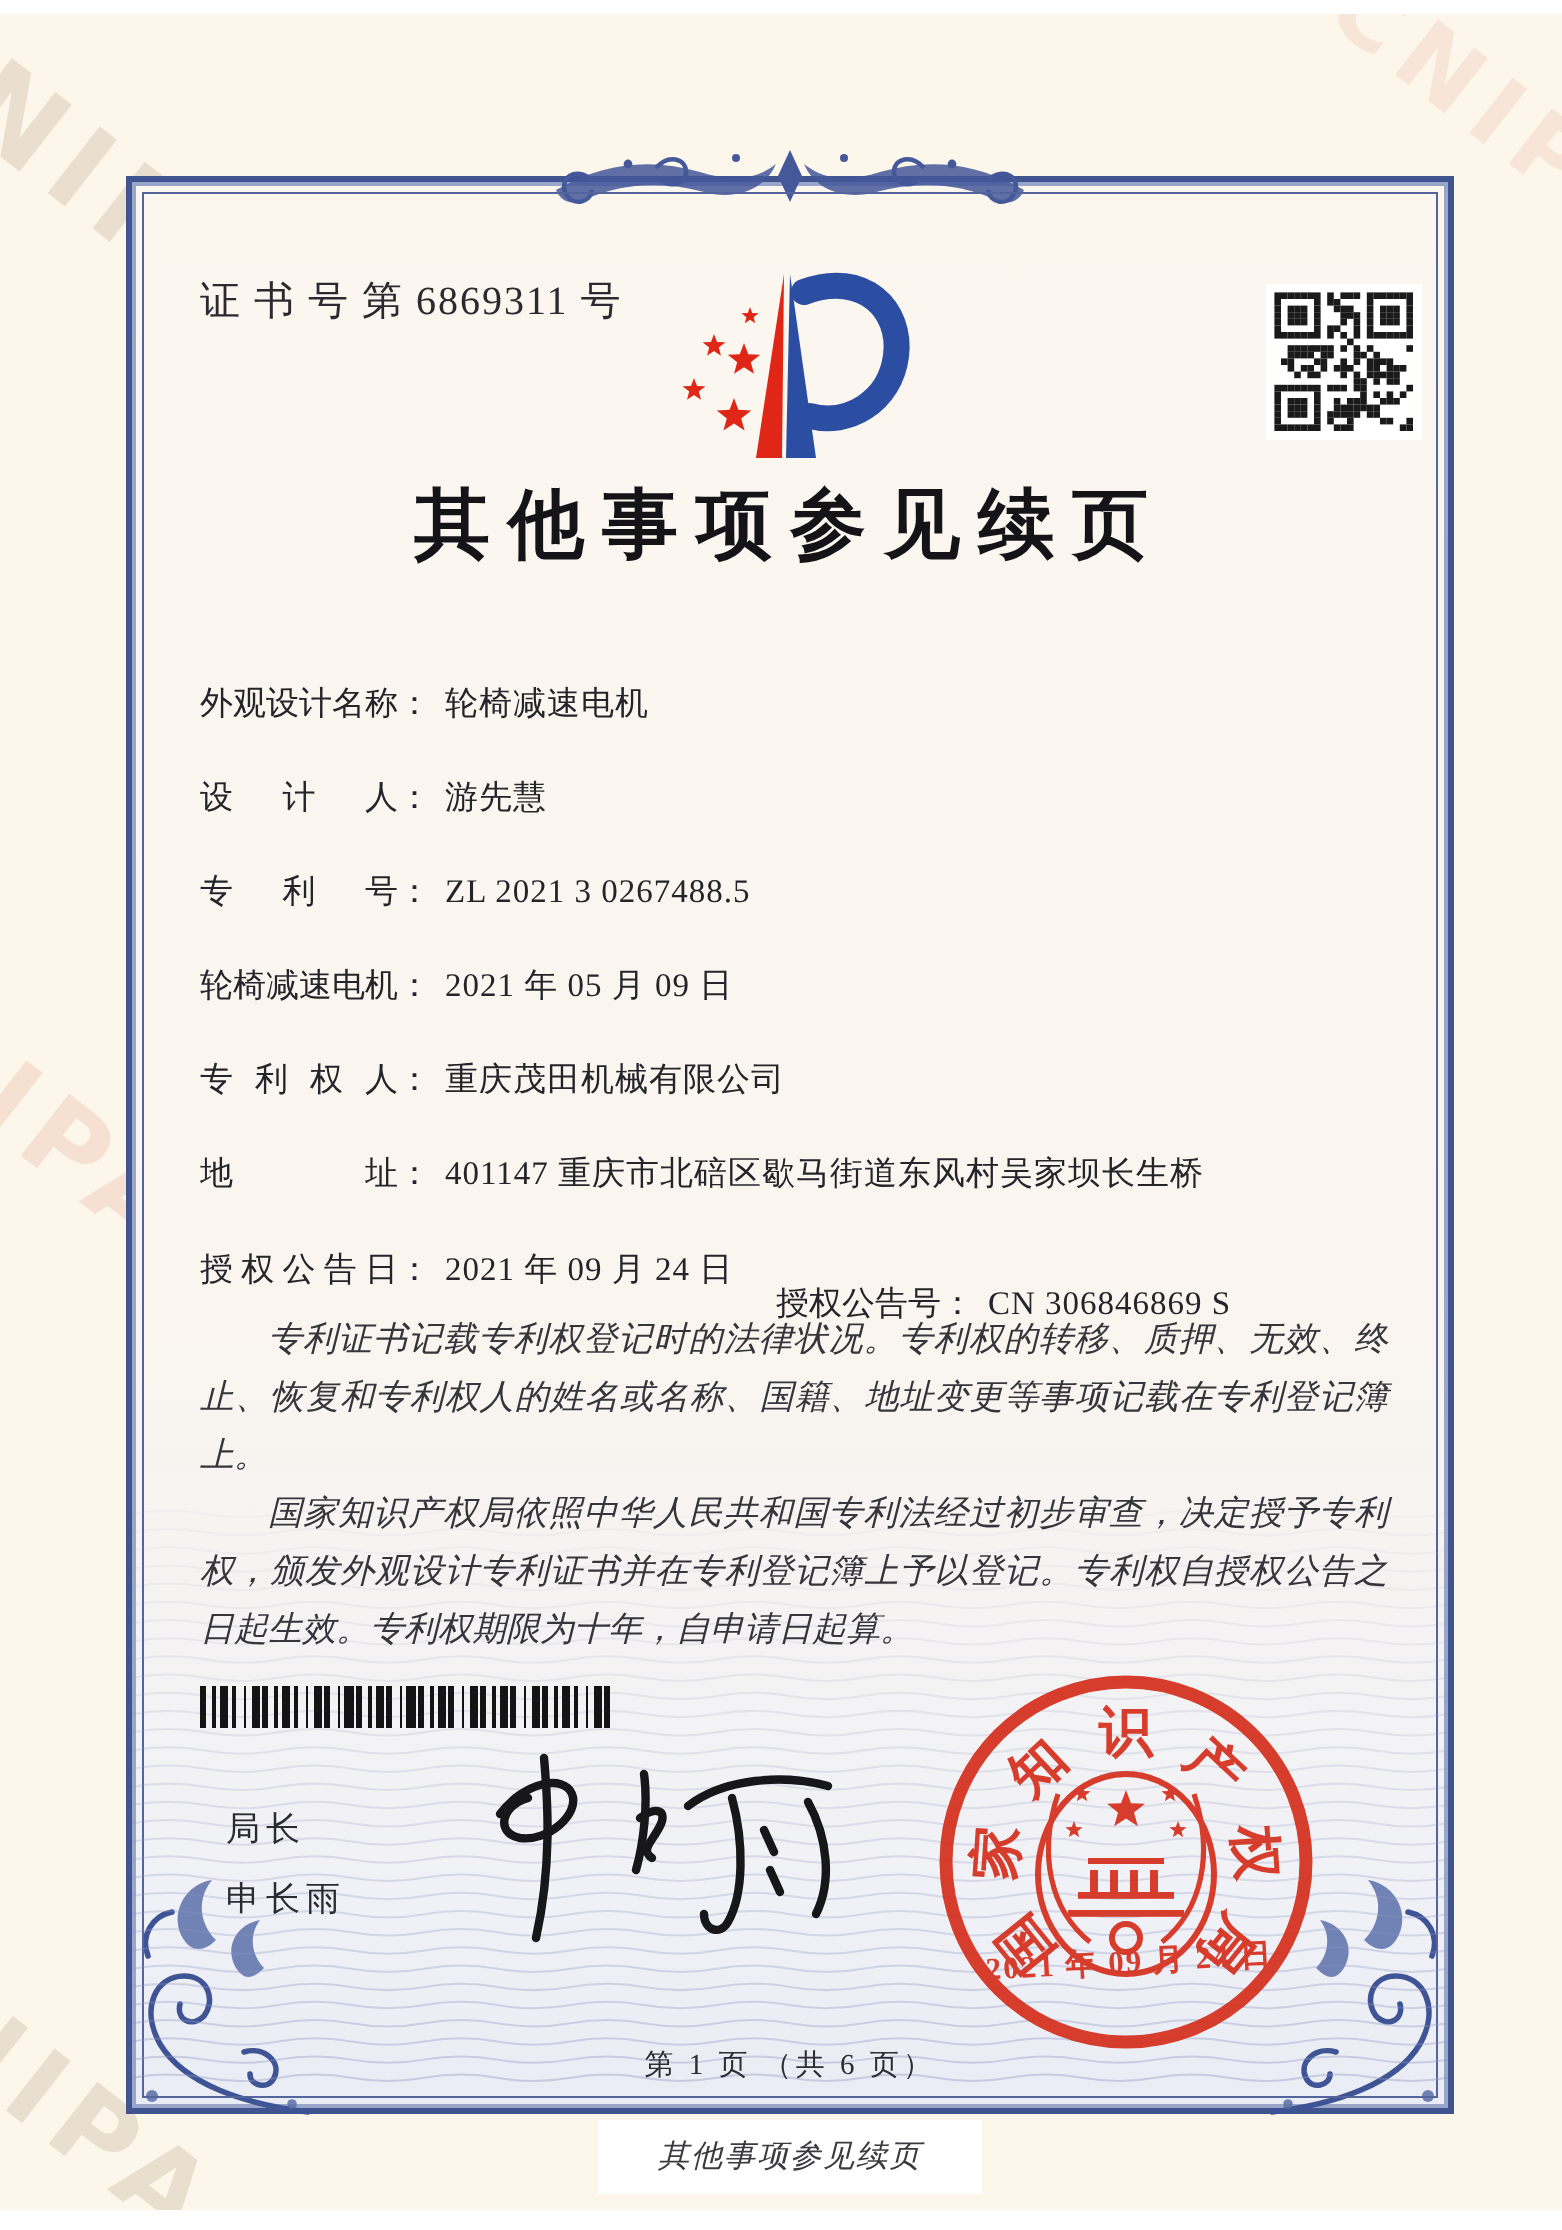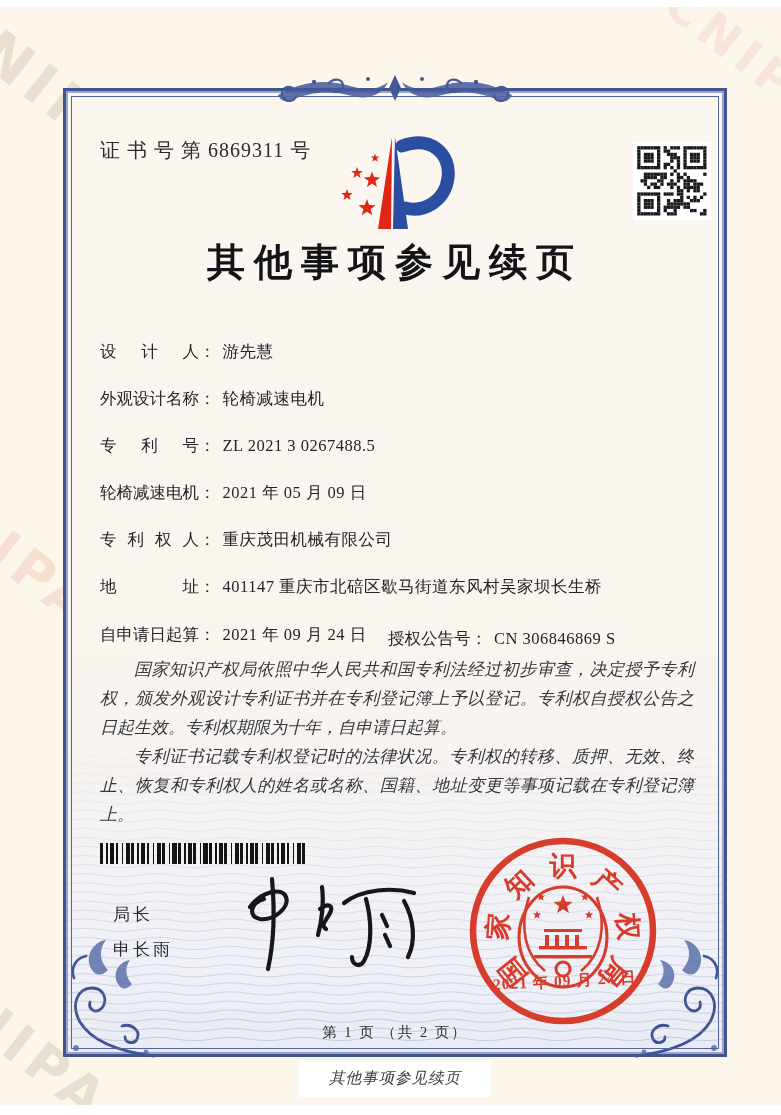--- a/index.html
+++ b/index.html
@@ -38,21 +38,21 @@
   .qr{position:absolute;left:567px;top:51px;width:78px;height:78px;}
   .title{position:absolute;left:0;top:146px;width:100%;text-align:center;
          font-size:38px;font-weight:bold;letter-spacing:9px;color:#141418;}
 
   .fields{position:absolute;left:34px;top:250px;width:600px;font-size:16.5px;}
   .frow{height:47px;white-space:nowrap;}
   .flabel{display:inline-block;width:99px;text-align:justify;text-align-last:justify;vertical-align:top;}
   .fcolon{display:inline-block;margin-right:7px;}
   .fval{letter-spacing:0.5px;}
   .grant{position:absolute;left:34px;top:533px;width:600px;font-size:16.5px;white-space:nowrap;}
-  .grant .g2{position:absolute;left:288px;top:4px;}
+  .grant .g2{position:absolute;left:288px;top:17px;}
 
   .paras{position:absolute;left:34px;top:564px;width:594px;font-size:17px;line-height:29px;
          font-style:italic;color:#35353c;text-align:justify;}
   .paras p{margin:0;text-indent:2em;}
 
   .barcode{position:absolute;left:34px;top:752px;width:212px;height:21px;display:flex;overflow:hidden;}
   .barcode .bar{background:#141414;height:100%;flex:none;}
 
   .sig-title{position:absolute;left:47px;top:812px;font-family:"Liberation Sans","DejaVu Sans",sans-serif;
              font-size:17px;letter-spacing:3px;color:#2b2b32;}
@@ -410,51 +410,51 @@
             <rect x="37.20" y="70.20" width="3.3" height="3.3" fill="#1a1a1a"></rect>
             <rect x="40.50" y="70.20" width="3.3" height="3.3" fill="#1a1a1a"></rect>
             <rect x="66.90" y="70.20" width="3.3" height="3.3" fill="#1a1a1a"></rect>
             <rect x="70.20" y="70.20" width="3.3" height="3.3" fill="#1a1a1a"></rect>
           </svg>
 
         <div class="title">其他事项参见续页</div>
 
         <div class="fields">
           <div class="frow">
+            <span class="flabel">外观设计名称</span><span class="fcolon">：</span><span class="fval">轮椅减速电机</span>
+          </div>
+          <div class="frow">
             <span class="flabel">设计人</span><span class="fcolon">：</span><span class="fval">游先慧</span>
-          </div>
-          <div class="frow">
-            <span class="flabel">外观设计名称</span><span class="fcolon">：</span><span class="fval">轮椅减速电机</span>
           </div>
           <div class="frow">
             <span class="flabel">专利号</span><span class="fcolon">：</span><span class="fval">ZL 2021 3 0267488.5</span>
           </div>
           <div class="frow">
             <span class="flabel">轮椅减速电机</span><span class="fcolon">：</span><span class="fval">2021 年 05 月 09 日</span>
           </div>
           <div class="frow">
             <span class="flabel">专利权人</span><span class="fcolon">：</span><span class="fval">重庆茂田机械有限公司</span>
           </div>
           <div class="frow">
             <span class="flabel">地址</span><span class="fcolon">：</span><span class="fval">401147 重庆市北碚区歇马街道东风村吴家坝长生桥</span>
           </div>
         </div>
 
         <div class="grant">
           <span>
-            <span class="flabel">自申请日起算</span><span class="fcolon">：</span><span class="fval">2021 年 09 月 24 日</span>
+            <span class="flabel">授权公告日</span><span class="fcolon">：</span><span class="fval">2021 年 09 月 24 日</span>
           </span>
           <span class="g2">
             <span>授权公告号</span><span class="fcolon">：</span><span class="fval">CN 306846869 S</span>
           </span>
         </div>
 
         <div class="paras">
+          <p>专利证书记载专利权登记时的法律状况。专利权的转移、质押、无效、终止、恢复和专利权人的姓名或名称、国籍、地址变更等事项记载在专利登记簿上。</p>
           <p>国家知识产权局依照中华人民共和国专利法经过初步审查，决定授予专利权，颁发外观设计专利证书并在专利登记簿上予以登记。专利权自授权公告之日起生效。专利权期限为十年，自申请日起算。</p>
-          <p>专利证书记载专利权登记时的法律状况。专利权的转移、质押、无效、终止、恢复和专利权人的姓名或名称、国籍、地址变更等事项记载在专利登记簿上。</p>
         </div>
 
         <div class="barcode" id="barcode">
             <div class="bar" style="width: 2.8px; margin-right: 3.6px;"></div>
             <div class="bar" style="width: 1.4px; margin-right: 2.4px;"></div>
             <div class="bar" style="width: 4.2px; margin-right: 1.2px;"></div>
             <div class="bar" style="width: 2.8px; margin-right: 3.6px;"></div>
             <div class="bar" style="width: 1.4px; margin-right: 2.4px;"></div>
             <div class="bar" style="width: 4.2px; margin-right: 1.2px;"></div>
             <div class="bar" style="width: 2.8px; margin-right: 3.6px;"></div>
@@ -535,21 +535,21 @@
             <rect class="seal-fill" x="90" y="102" width="4" height="11"></rect>
             <rect class="seal-fill" x="100" y="102" width="4" height="11"></rect>
             <rect class="seal-fill" x="110" y="102" width="4" height="11"></rect>
             <rect class="seal-fill" x="74" y="113" width="48" height="3.4"></rect>
             <rect class="seal-fill" x="69" y="122" width="58" height="3.4"></rect>
             <circle class="seal-stroke" cx="98" cy="136" r="7" style="stroke-width:3"></circle>
           </g>
           <text class="seal-date" x="100" y="153" text-anchor="middle" transform="rotate(-3 100 153)">2021 年 09 月 24 日</text>
         </svg>
 
-        <div class="page-info">第 1 页 （共 2 页）</div>
+        <div class="page-info">第 1 页 （共 6 页）</div>
       </div>
     </div>
   </div>
 
   <div class="cont-box">其他事项参见续页</div>
 
   <div class="scan-strip scan-top"></div>
   <div class="scan-strip scan-bottom"></div>
 </div>
 

